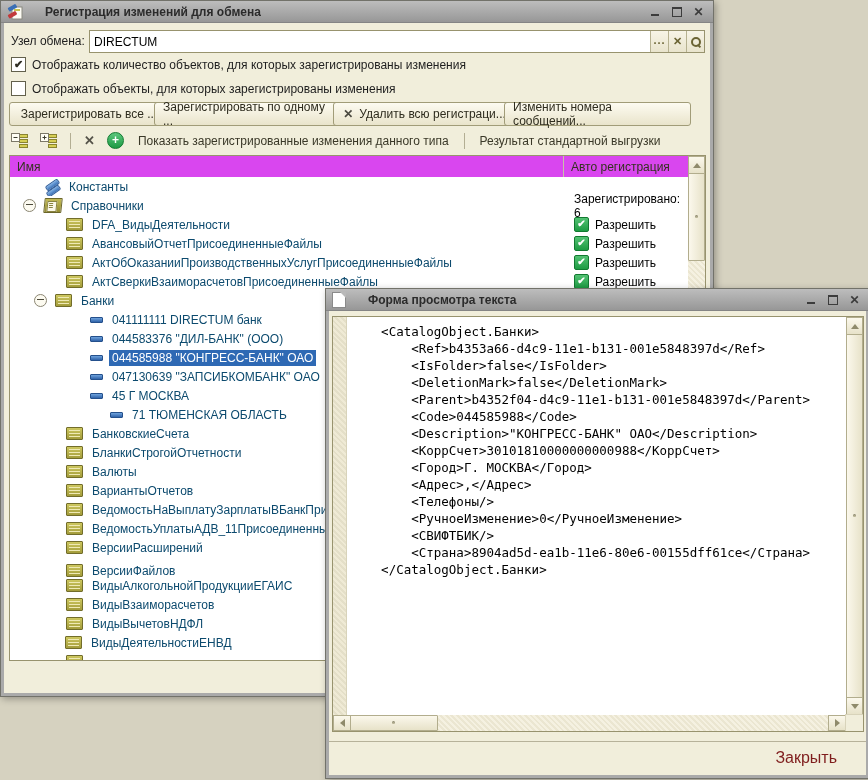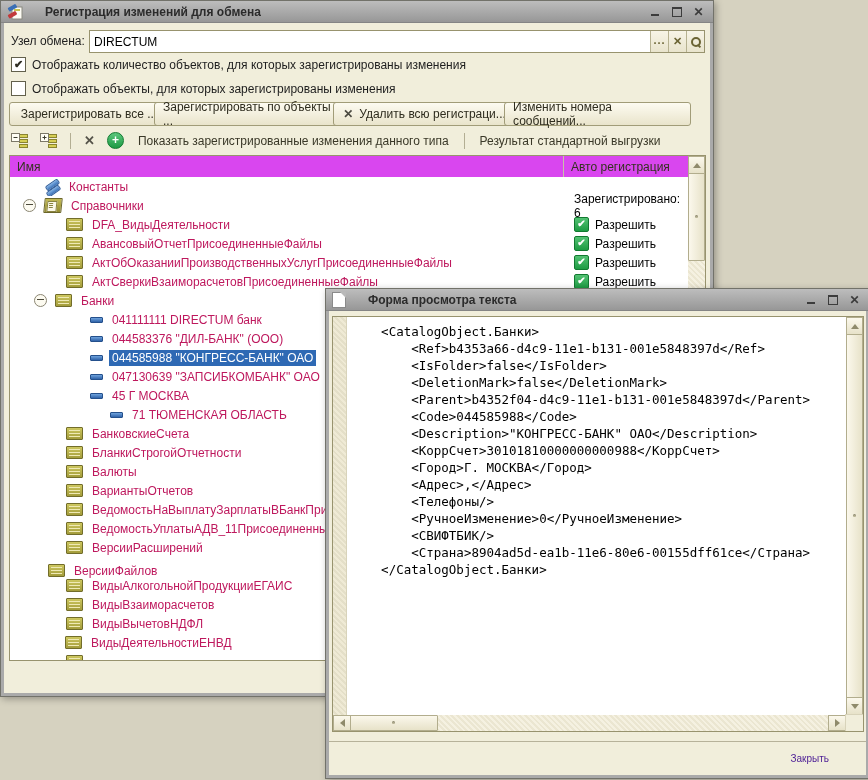--- a/index.html
+++ b/index.html
@@ -72,21 +72,21 @@
   .th{font-size:12px;color:#33321f;display:flex;align-items:center;padding:0 7px}
   .th.c1{width:539px;border-right:1px solid #c7c2a6}
   .th.c2{flex:1}
   .tbody{position:absolute;left:0;right:17px;top:21px;bottom:0;overflow:hidden;background:#fff}
   .trow{position:relative;height:19px;display:flex;align-items:center}
   .tname{display:flex;align-items:center;height:19px;white-space:nowrap;overflow:hidden;flex:none}
   .expander{width:11px;height:11px;border:1px solid #8b8673;border-radius:50%;
             background:#fdfbf1;position:relative;margin-right:8px;flex:none}
   .expander::before{content:"";position:absolute;left:2px;right:2px;top:4px;height:1px;background:#4c4a3c}
   .expander.off{visibility:hidden}
-  .tlabel{font-size:12px;color:#be185d;padding:1px 3px}
+  .tlabel{font-size:12px;color:#0c4a6e;padding:1px 3px}
   .tlabel.hl{background:#2e69b4;color:#fff}
   .ico{flex:none;margin-right:6px;display:inline-block}
   .ico-folder{width:15px;height:11px;background:linear-gradient(#cdc75f,#a39c3b);
               border:1px solid #726d2a;border-radius:1px;position:relative}
   .ico-folder::before{content:"";position:absolute;left:2px;right:2px;top:2px;height:1px;
                       background:#efe9b4;box-shadow:0 3px 0 #efe9b4,0 6px 0 #efe9b4}
   .ico-catalogs{width:16px;height:13px;background:linear-gradient(#c3bb55,#958d33);
                 border:1px solid #6b662a;border-radius:1px;position:relative;transform:skewX(-6deg)}
   .ico-catalogs::before{content:"";position:absolute;left:2px;top:2px;width:8px;height:9px;
                         background:#fbf8e8;border:1px solid #8a8440}
@@ -138,22 +138,22 @@
   .gutter{position:absolute;left:0;top:0;bottom:16px;width:13px;
           background:repeating-linear-gradient(45deg,#efead5 0 2px,#e4dfc8 2px 4px);
           border-right:1px solid #d8d3ba}
   .code{position:absolute;left:14px;right:17px;top:0;bottom:16px;overflow:hidden;
         padding:6px 0 0 4px;cursor:text}
   .codeline{font-family:"DejaVu Sans Mono","Liberation Mono",monospace;font-size:12.5px;
             line-height:17px;color:#000;white-space:pre}
   .corner{position:absolute;right:0;bottom:0;width:17px;height:16px;background:#f1eedb;
           border-left:1px solid #d8d3ba;border-top:1px solid #d8d3ba}
   .cmdsep{position:absolute;left:3px;right:3px;top:452px;height:1px;background:#b7b29a}
-  .closebtn{position:absolute;right:34px;top:459px;height:20px;padding:0 6px;display:flex;
-            align-items:center;font-size:10px;color:#4c1d95;cursor:default}
+  .closebtn{position:absolute;right:26px;top:459px;height:20px;padding:0 6px;display:flex;
+            align-items:center;font-size:16px;color:#7f1d1d;cursor:default}
 </style>
 </head>
 <body>
 
 <div class="desktop">
 
   <section class="window" id="mainwin">
     <div class="client"></div>
 
     <div class="titlebar">
@@ -187,21 +187,21 @@
     </div>
     <div class="cbrow" style="top:80px">
       <span class="cb"></span>
       <span>Отображать объекты, для которых зарегистрированы изменения</span>
     </div>
 
     <div class="abtn" style="left:8px;width:142px">
       <span>Зарегистрировать все ...</span>
       </div>
     <div class="abtn" style="left:153px;width:174px">
-      <span>Зарегистрировать по объекты ...</span>
+      <span>Зарегистрировать по одному ...</span>
       </div>
     <div class="abtn" style="left:332px;width:165px">
       <span class="btn-x"></span>
       <span>Удалить всю регистраци...</span>
       </div>
     <div class="abtn" style="left:503px;width:169px">
       <span>Изменить номера сообщений...</span>
       </div>
 
     <div class="toolbar">
@@ -393,21 +393,21 @@
             </div>
           </div>
           <div class="trow">
             <div class="tname" style="padding-left: 35px;">
               <span class="expander off"></span>
               <span class="ico ico-folder"></span>
               <span class="tlabel">ВерсииРасширений</span>
             </div>
           </div>
           <div class="trow">
-            <div class="tname" style="padding-left: 17px; margin-top: 8px;">
+            <div class="tname" style="padding-left: 35px; margin-top: 8px;">
               <span class="expander off"></span>
               <span class="ico ico-folder"></span>
               <span class="tlabel">ВерсииФайлов</span>
             </div>
           </div>
           <div class="trow">
             <div class="tname" style="padding-left: 35px;">
               <span class="expander off"></span>
               <span class="ico ico-folder"></span>
               <span class="tlabel">ВидыАлкогольнойПродукцииЕГАИС</span>

